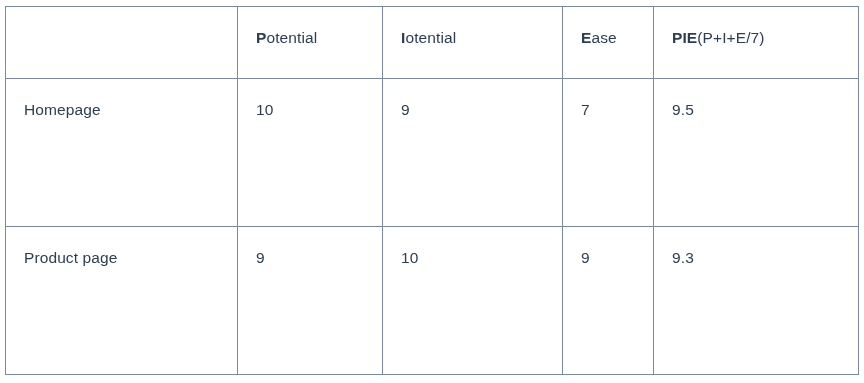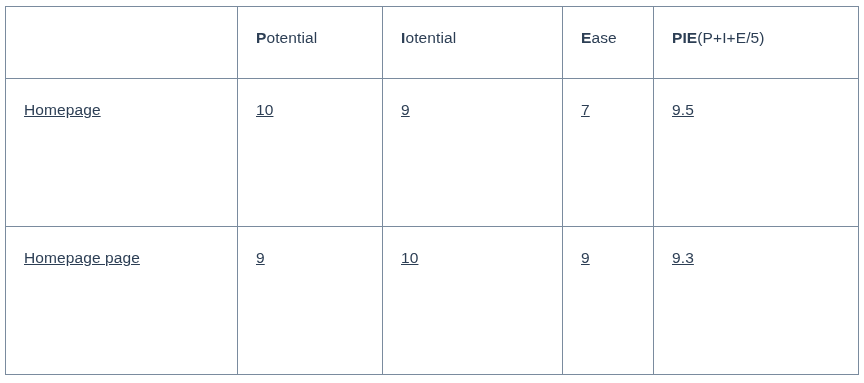--- a/index.html
+++ b/index.html
@@ -47,21 +47,21 @@
 
   
   col.c-label { width: 232px; }
   col.c-pot   { width: 145px; }
   col.c-imp   { width: 180px; }
   col.c-ease  { width: 91px; }
   col.c-pie   { width: 205px; }
 
   
   tr.r-head { height: 72px; }
-  tr.r-body { height: 74px; text-decoration: underline; }
+  tr.r-body { height: 74px; }
 
   thead th {
     padding-top: 21px;
     font-size: 15.5px;
   }
 
   .hd-strong {
     font-weight: bold;
   }
   .hd-rest {
@@ -85,33 +85,33 @@
       <col class="c-pie">
     </colgroup>
     <thead>
       <tr class="r-head">
         <th>
           <span></span>
         </th>
         <th><span class="hd-strong">P</span><span class="hd-rest">otential</span></th>
         <th><span class="hd-strong">I</span><span class="hd-rest">otential</span></th>
         <th><span class="hd-strong">E</span><span class="hd-rest">ase</span></th>
-        <th><span class="hd-strong">PIE</span><span class="hd-rest">(P+I+E/5)</span></th>
+        <th><span class="hd-strong">PIE</span><span class="hd-rest">(P+I+E/7)</span></th>
       </tr>
     </thead>
     <tbody>
       <tr class="r-body">
         <td>Homepage</td>
         <td class="cell-num">10</td>
         <td class="cell-num">9</td>
         <td class="cell-num">7</td>
         <td class="cell-num">9.5</td>
       </tr>
       <tr class="r-body">
-        <td>Homepage page</td>
+        <td>Product page</td>
         <td class="cell-num">9</td>
         <td class="cell-num">10</td>
         <td class="cell-num">9</td>
         <td class="cell-num">9.3</td>
       </tr>
     </tbody>
   </table>
 </div>
 
 </body></html>

